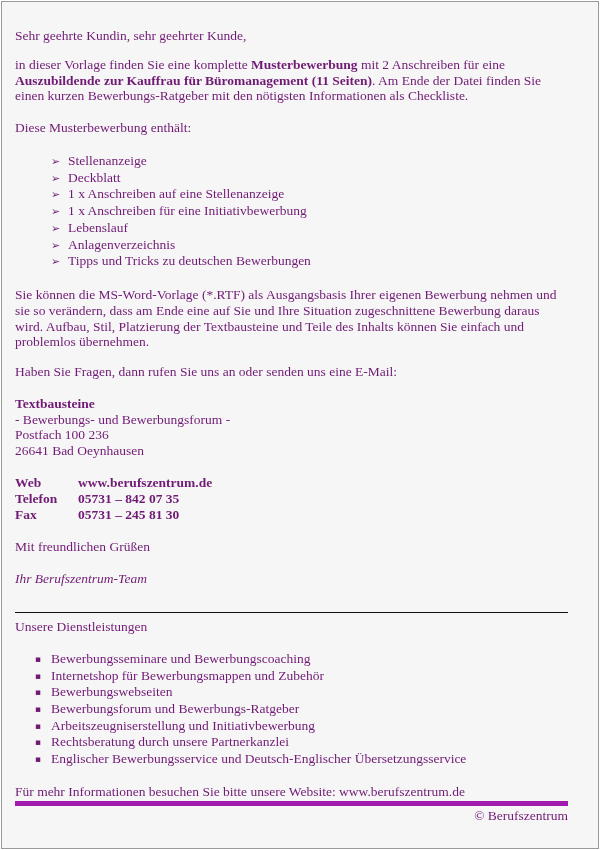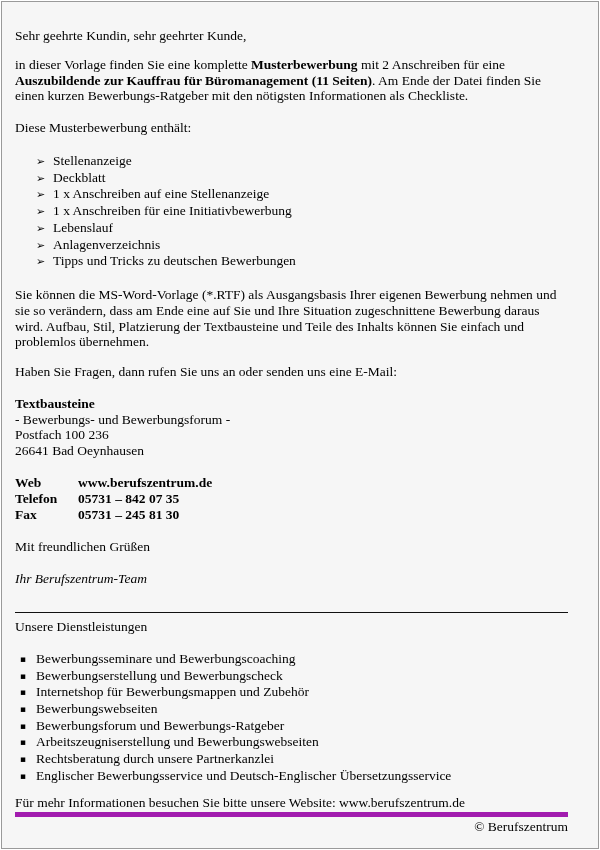--- a/index.html
+++ b/index.html
@@ -10,34 +10,34 @@
   }
   .page {
     box-sizing: border-box;
     width: 598px;
     height: 848px;
     margin: 1px;
     border: 1px solid #9a9a9a;
     background: #f6f6f6;
     padding: 0 30px 0 13px;
     overflow: hidden;
-    color: #000000;
+    color: #701a75;
     font-size: 13.5px;
     line-height: 15.8px;
   }
   p { margin: 0; }
   b, .bold { font-weight: bold; }
 
   .salutation       { margin-top: 26px; }
   .intro            { margin-top: 13px; }
   .contains-heading { margin-top: 16px; }
 
   ul.plainlist {
     list-style: none;
-    margin: 1px;
+    margin: 16px;
     padding: 0;
   }
   ul.contains-list  { margin-top: 17px; }
   ul.contains-list li { padding-left: 20px; line-height: 15.7px; }
   .mk {
     display: inline-block;
     font-family: "DejaVu Sans", sans-serif;
   }
   .mk-arrow  { width: 17px; font-size: 11px; }
   .mk-square { width: 16px; font-size: 9px; vertical-align: 1px; }
@@ -117,25 +117,24 @@
   <p class="closing">Mit freundlichen Grüßen</p>
 
   <p class="signature">Ihr Berufszentrum-Team</p>
 
   <hr class="divider">
 
   <p class="services-heading">Unsere Dienstleistungen</p>
 
   <ul class="plainlist services-list">
     <li><span class="mk mk-square">▪</span><span>Bewerbungsseminare und Bewerbungscoaching</span></li>
-    <li><span class="mk mk-square">▪</span><span>Bewerbungserstellung und Bewerbungscheck</span></li>
     <li><span class="mk mk-square">▪</span><span>Internetshop für Bewerbungsmappen und Zubehör</span></li>
     <li><span class="mk mk-square">▪</span><span>Bewerbungswebseiten</span></li>
     <li><span class="mk mk-square">▪</span><span>Bewerbungsforum und Bewerbungs-Ratgeber</span></li>
-    <li><span class="mk mk-square">▪</span><span>Arbeitszeugniserstellung und Bewerbungswebseiten</span></li>
+    <li><span class="mk mk-square">▪</span><span>Arbeitszeugniserstellung und Initiativbewerbung</span></li>
     <li><span class="mk mk-square">▪</span><span>Rechtsberatung durch unsere Partnerkanzlei</span></li>
     <li><span class="mk mk-square">▪</span><span>Englischer Bewerbungsservice und Deutsch-Englischer Übersetzungsservice</span></li>
   </ul>
 
   <p class="footer-note">Für mehr Informationen besuchen Sie bitte unsere Website: www.berufszentrum.de</p>
 
   <p class="copyright">© Berufszentrum</p>
 
 </div>
 

